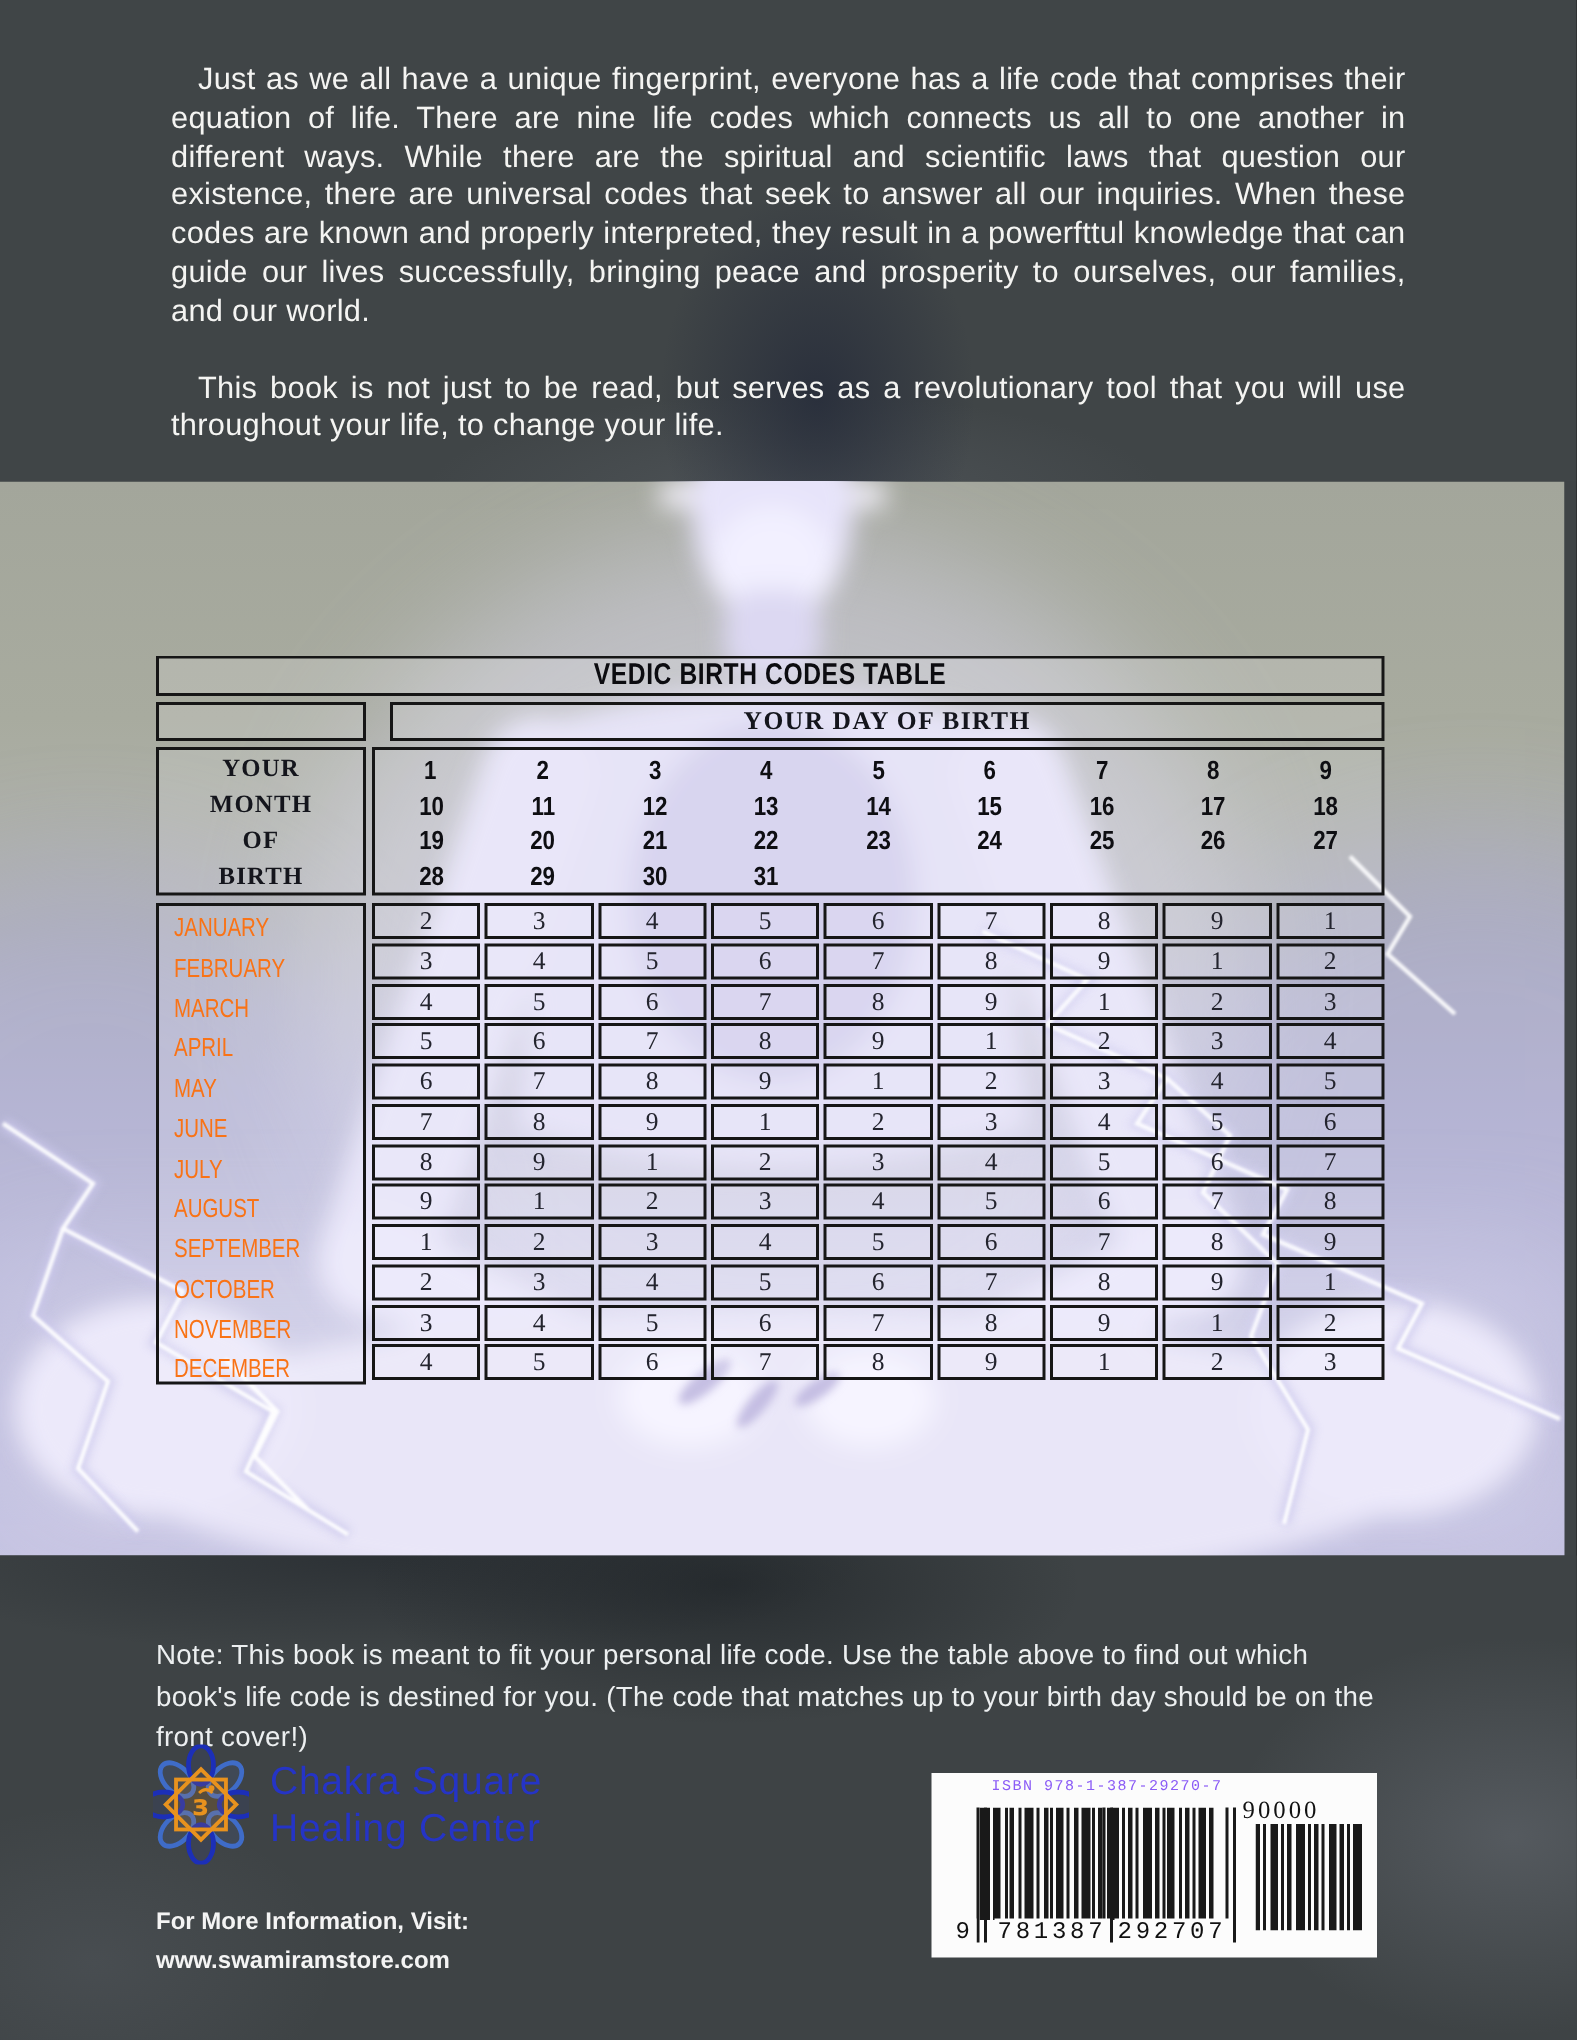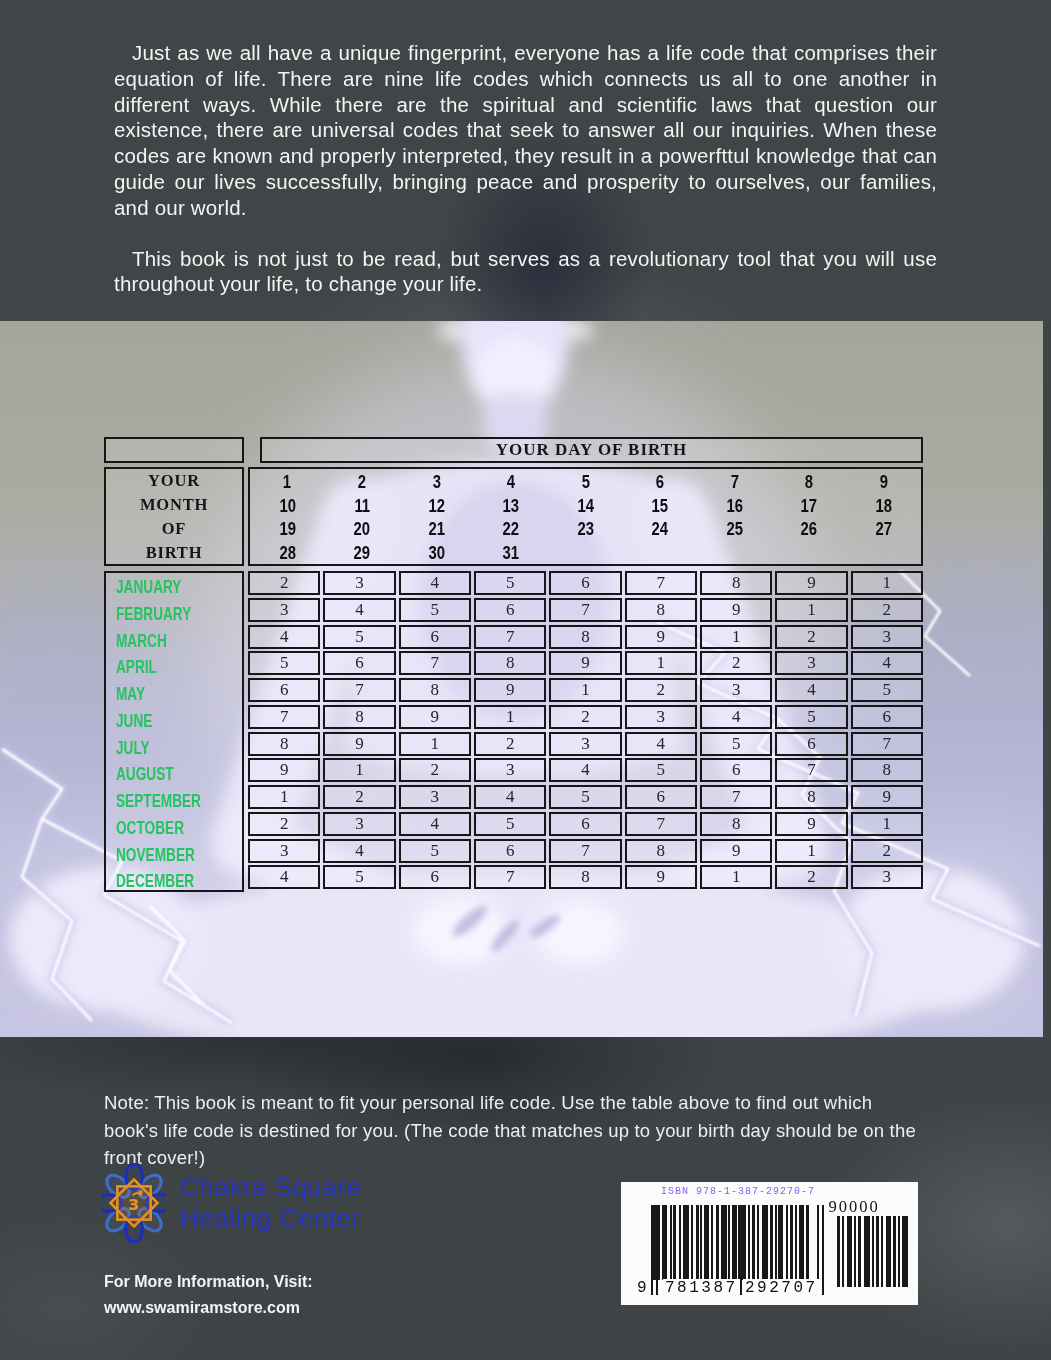--- a/index.html
+++ b/index.html
@@ -32,21 +32,21 @@
     font-family:"Liberation Serif",serif;font-weight:600;font-size:17px;letter-spacing:1px;color:#14151c;}
   .t-row3{display:flex;gap:4px;margin-bottom:5px;}
   .t-monthhdr{width:140px;height:99px;flex:none;display:flex;flex-direction:column;align-items:center;justify-content:center;
     font-family:"Liberation Serif",serif;font-weight:600;font-size:16.5px;line-height:24px;letter-spacing:.8px;color:#14151c;}
   .t-daynums{flex:1;height:99px;padding:2px 0;}
   .daynum-grid{display:grid;grid-template-columns:repeat(9,1fr);grid-auto-rows:23.5px;align-items:center;}
   .daynum{text-align:center;font-weight:700;font-size:17.5px;color:#0e0e12;}
   .daynum span{display:inline-block;transform:scaleX(0.85);}
   .t-body{display:flex;gap:4px;}
   .t-months{width:140px;flex:none;padding:1px 0 0 10px;height:321px;}
-  .month-label{height:26.75px;line-height:26.75px;font-weight:700;font-size:17.5px;color:#22c55e;white-space:nowrap;}
+  .month-label{height:26.75px;line-height:26.75px;font-weight:400;font-size:17.5px;color:#f97316;white-space:nowrap;}
   .month-label span{display:inline-block;transform:scaleX(0.78);transform-origin:left center;letter-spacing:0;}
   .code-grid{flex:1;display:grid;grid-template-columns:repeat(9,1fr);grid-auto-rows:24px;gap:2.75px 3px;}
   .code-cell{border:2px solid #161616;box-sizing:border-box;background:rgba(248,248,254,0.22);
     display:flex;align-items:center;justify-content:center;
     font-family:"Liberation Serif",serif;font-size:17px;color:#23242e;}
   
   .bottom-section{
     position:absolute;left:0;top:1037px;width:1051px;height:323px;
     background:
       radial-gradient(330px 130px at 46% 6%, rgba(22,27,31,0.55), rgba(22,27,31,0) 72%),
@@ -155,20 +155,23 @@
         <path d="M 778 398 L 820 436 L 802 474 L 852 522 L 834 570 L 872 632 L 856 695"></path>
         <path d="M 900 250 L 940 290 L 925 315 L 970 355"></path>
         <path d="M 2 428 L 62 468 L 42 498 L 122 540 L 104 574 L 182 620 L 164 660 L 232 702"></path>
         <path d="M 42 498 L 22 556 L 72 600 L 52 658 L 92 700"></path>
         <path d="M 150 585 L 185 620 L 170 650 L 205 685"></path>
       </g>
     </svg>
   </div>
 
   <div class="table-wrap">
+    <div class="t-title bordered">
+      <span>VEDIC BIRTH CODES TABLE</span>
+    </div>
     <div class="t-row2">
       <div class="t-corner bordered"></div>
       <div class="t-dayheader bordered">YOUR DAY OF BIRTH</div>
     </div>
     <div class="t-row3">
       <div class="t-monthhdr bordered" id="month-hdr">
           <div>YOUR</div>
           <div>MONTH</div>
           <div>OF</div>
           <div>BIRTH</div>

